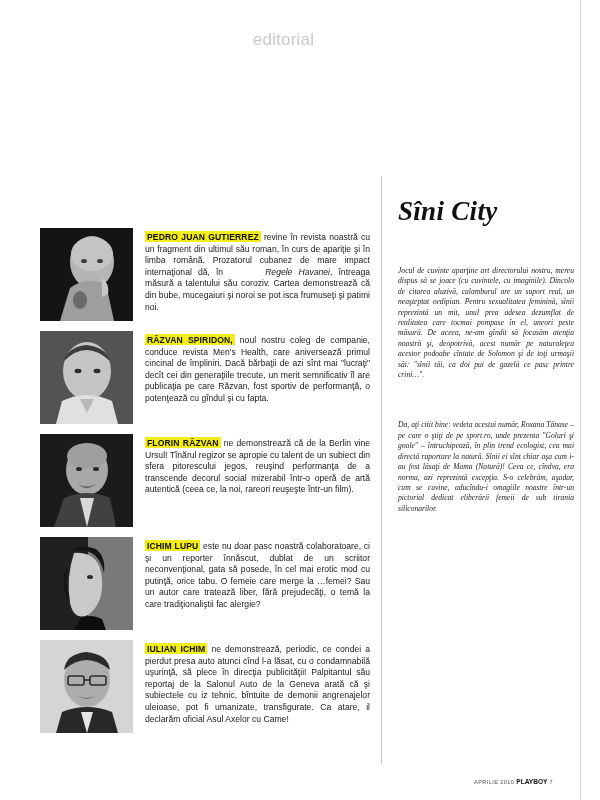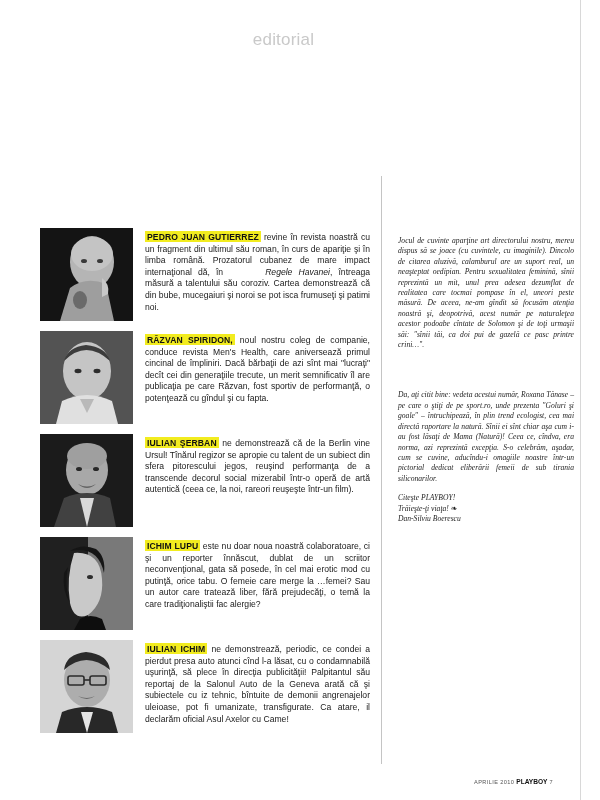--- a/index.html
+++ b/index.html
@@ -160,38 +160,38 @@
           <ellipse cx="47" cy="36" rx="21" ry="25" fill="#b0a79d"></ellipse>
           <ellipse cx="47" cy="22" rx="20" ry="13" fill="#a79e94"></ellipse>
           <ellipse cx="39" cy="35" rx="3" ry="2" fill="#2a2623"></ellipse>
           <ellipse cx="56" cy="35" rx="3" ry="2" fill="#2a2623"></ellipse>
           <path d="M38 50 q9 5 18 0 q-9 8 -18 0Z" fill="#6b625a"></path>
           <path d="M24 64 Q47 54 70 64 L76 93 L14 93 Z" fill="#45403b"></path>
           <path d="M40 64 L47 93 L54 64 Z" fill="#ddd8d2"></path>
         </svg>
       </div>
       <div class="entry-text">
-        <span class="nm">IULIAN ŞERBAN</span><span> ne demonstrează că de la Berlin vine Ursul! Tînărul regizor se apropie cu talent de un subiect din sfera pitorescului jegos, reuşind performanţa de a transcende decorul social mizerabil într-o operă de artă autentică (ceea ce, la noi, rareori reuşeşte într-un film).</span>
+        <span class="nm">FLORIN RĂZVAN</span><span> ne demonstrează că de la Berlin vine Ursul! Tînărul regizor se apropie cu talent de un subiect din sfera pitorescului jegos, reuşind performanţa de a transcende decorul social mizerabil într-o operă de artă autentică (ceea ce, la noi, rareori reuşeşte într-un film).</span>
       </div>
     </div>
 
     <div class="entry">
       <div class="photo">
         <svg class="ph-svg" viewBox="0 0 93 93">
           <rect width="93" height="93" fill="#23201e"></rect>
           <rect x="48" width="45" height="93" fill="#7d7873"></rect>
           <path d="M34 16 Q60 14 62 42 Q64 66 48 78 Q34 84 30 66 Q26 40 34 16Z" fill="#cfc8c0"></path>
           <path d="M30 14 Q58 8 64 36 Q66 20 56 12 Q42 6 30 14Z" fill="#171514"></path>
           <path d="M28 30 Q24 48 30 66 Q22 54 24 36Z" fill="#171514"></path>
           <ellipse cx="50" cy="40" rx="3" ry="2" fill="#312c28"></ellipse>
           <path d="M40 82 Q50 76 62 82 L66 93 L34 93 Z" fill="#100e0d"></path>
         </svg>
       </div>
       <div class="entry-text">
-        <span class="nm">ICHIM LUPU</span><span> este nu doar noua noastră colaboratoare, ci şi un reporter înnăscut, dublat de un scriitor neconvenţional, gata să posede, în cel mai erotic mod cu putinţă, orice tabu. O femeie care merge la …femei? Sau un autor care tratează liber, fără prejudecăţi, o temă la care tradiţionaliştii fac alergie?</span>
+        <span class="nm">ICHIM LUPU</span><span> este nu doar pasc noastră colaboratoare, ci şi un reporter înnăscut, dublat de un scriitor neconvenţional, gata să posede, în cel mai erotic mod cu putinţă, orice tabu. O femeie care merge la …femei? Sau un autor care tratează liber, fără prejudecăţi, o temă la care tradiţionaliştii fac alergie?</span>
       </div>
     </div>
 
     <div class="entry">
       <div class="photo">
         <svg class="ph-svg" viewBox="0 0 93 93">
           <rect width="93" height="93" fill="#d8d5d1"></rect>
           <ellipse cx="47" cy="40" rx="23" ry="27" fill="#b5aca3"></ellipse>
           <path d="M24 30 Q46 10 70 30 Q68 14 46 12 Q26 14 24 30Z" fill="#2e2a27"></path>
           <rect x="28" y="36" width="16" height="9" rx="2" fill="none" stroke="#2b2b2b" stroke-width="1.6"></rect>
@@ -203,27 +203,23 @@
         </svg>
       </div>
       <div class="entry-text">
         <span class="nm">IULIAN ICHIM</span><span> ne demonstrează, periodic, ce condei a pierdut presa auto atunci cînd l-a lăsat, cu o condamnabilă uşurinţă, să plece în direcţia publicităţii! Palpitantul său reportaj de la Salonul Auto de la Geneva arată că şi subiectele cu iz tehnic, bîntuite de demonii angrenajelor uleioase,  pot fi umanizate, transfigurate. Ca atare, il declarăm oficial Asul Axelor cu Came!</span>
       </div>
     </div>
 
   </div>
 
   <div class="right-col">
+    <div class="art-title">Sîni City</div>
     <p class="art-body">Jocul de cuvinte aparţine art directorului nostru, mereu dispus să se joace (cu cuvintele, cu imaginile). Dincolo de citarea aluzivă, calamburul are un suport real, un neaşteptat oedipian. Pentru sexualitatea feminină, sînii reprezintă un mit, unul prea adesea dezumflat de realitatea care tocmai pompase în el, uneori peste măsură. De aceea, ne-am gîndit să focusăm atenţia noastră şi, deopotrivă, acest număr pe naturaleţea acestor podoabe cîntate de Solomon şi de toţi urmaşii săi: "sînii tăi, ca doi pui de gazelă ce pasc printre crini…".</p>
     <p class="art-body">Da, aţi citit bine: vedeta acestui număr, Roxana Tănase – pe care o ştiţi de pe sport.ro, unde prezenta "Goluri şi goale" – întruchipează, în plin trend ecologist, cea mai directă raportare la natură. Sînii ei sînt chiar aşa cum i-au fost lăsaţi de Mama (Natură)! Ceea ce, cîndva, era norma, azi reprezintă excepţia. S-o celebrăm, aşadar, cum se cuvine, aducîndu-i omagiile noastre într-un pictorial dedicat eliberării femeii de sub tirania siliconarilor.</p>
-    <div class="sign">
-      <div>Citeşte PLAYBOY!</div>
-      <div><span>Trăieşte-ţi viaţa!</span> <span class="rabbit">❧</span></div>
-      <div>Dan-Silviu Boerescu</div>
-    </div>
   </div>
 
   <div class="footer">
     <span class="pg">APRILIE 2010</span>
     <span class="pb">PLAYBOY</span>
     <span class="pg">7</span>
   </div>
 
 </div>
 

